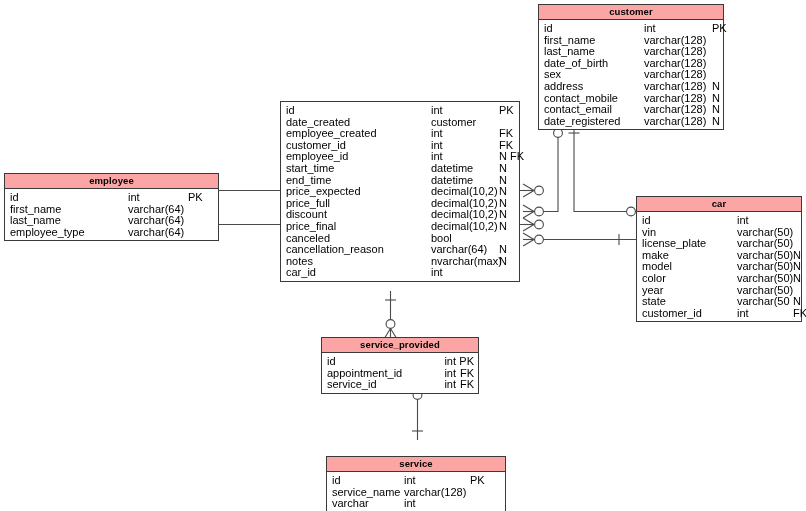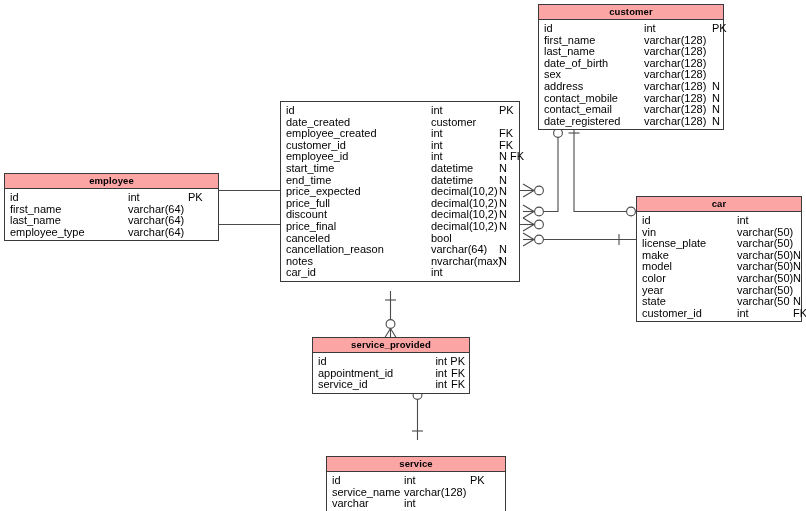--- a/index.html
+++ b/index.html
@@ -347,21 +347,21 @@
             <span class="f-type">varchar(50</span>
             <span class="f-key">N</span>
           </div>
           <div class="field">
             <span class="f-name">customer_id</span>
             <span class="f-type">int</span>
             <span class="f-key">FK</span>
           </div>
         </div>
       </div>
-      <div class="entity" style="left: 312px; top: 337px; width: 158px;">
+      <div class="entity" style="left: 321px; top: 337px; width: 158px;">
         <div class="entity-header">service_provided</div>
         <div class="entity-body cols-right" style="--c1: 100px; --c2: 24px; --c3: 18px;">
           <div class="field">
             <span class="f-name">id</span>
             <span class="f-type">int</span>
             <span class="f-key">PK</span>
           </div>
           <div class="field">
             <span class="f-name">appointment_id</span>
             <span class="f-type">int</span>

